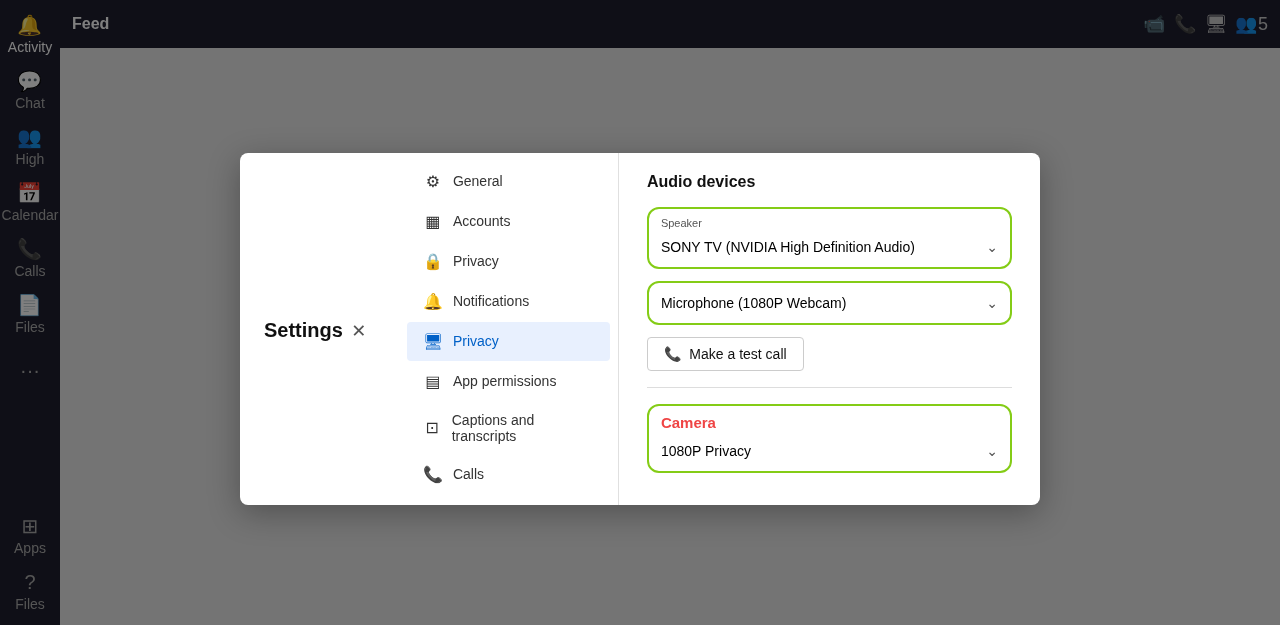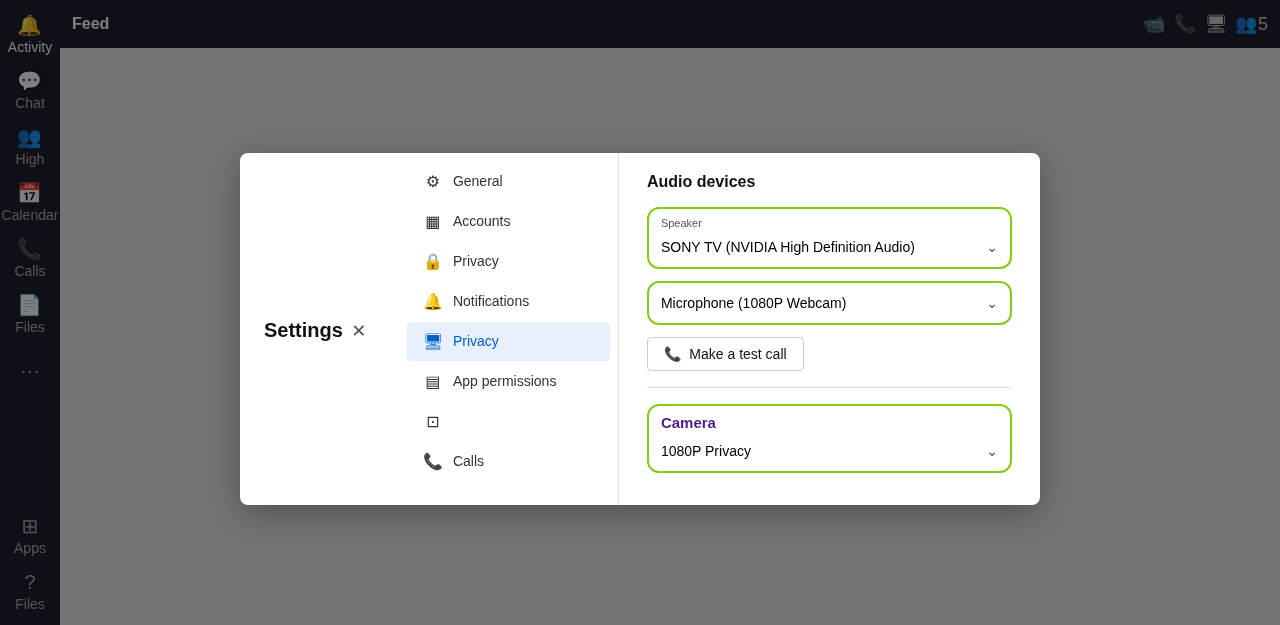--- a/index.html
+++ b/index.html
@@ -246,21 +246,21 @@
 
     .divider {
       border: none;
       border-top: 1px solid #ddd;
       margin: 8px 0 16px;
     }
 
     .camera-label {
       font-size: 15px;
       font-weight: 600;
-      color: #4c1d95;
+      color: #ef4444;
       margin-bottom: 8px;
     }
   </style>
 </head>
 <body>
 
 <div class="app-bg">
 
   <div class="sidebar">
     <div class="sidebar-item active">
@@ -345,20 +345,21 @@
         <div class="nav-item active">
           <span class="nav-icon">🖥</span>
           <span>Privacy</span>
         </div>
         <div class="nav-item">
           <span class="nav-icon">▤</span>
           <span>App permissions</span>
         </div>
         <div class="nav-item">
           <span class="nav-icon">⊡</span>
+          <span>Captions and transcripts</span>
         </div>
         <div class="nav-item">
           <span class="nav-icon">📞</span>
           <span>Calls</span>
         </div>
       </nav>
 
       <div class="settings-content">
         <div class="section-title">Audio devices</div>
 

